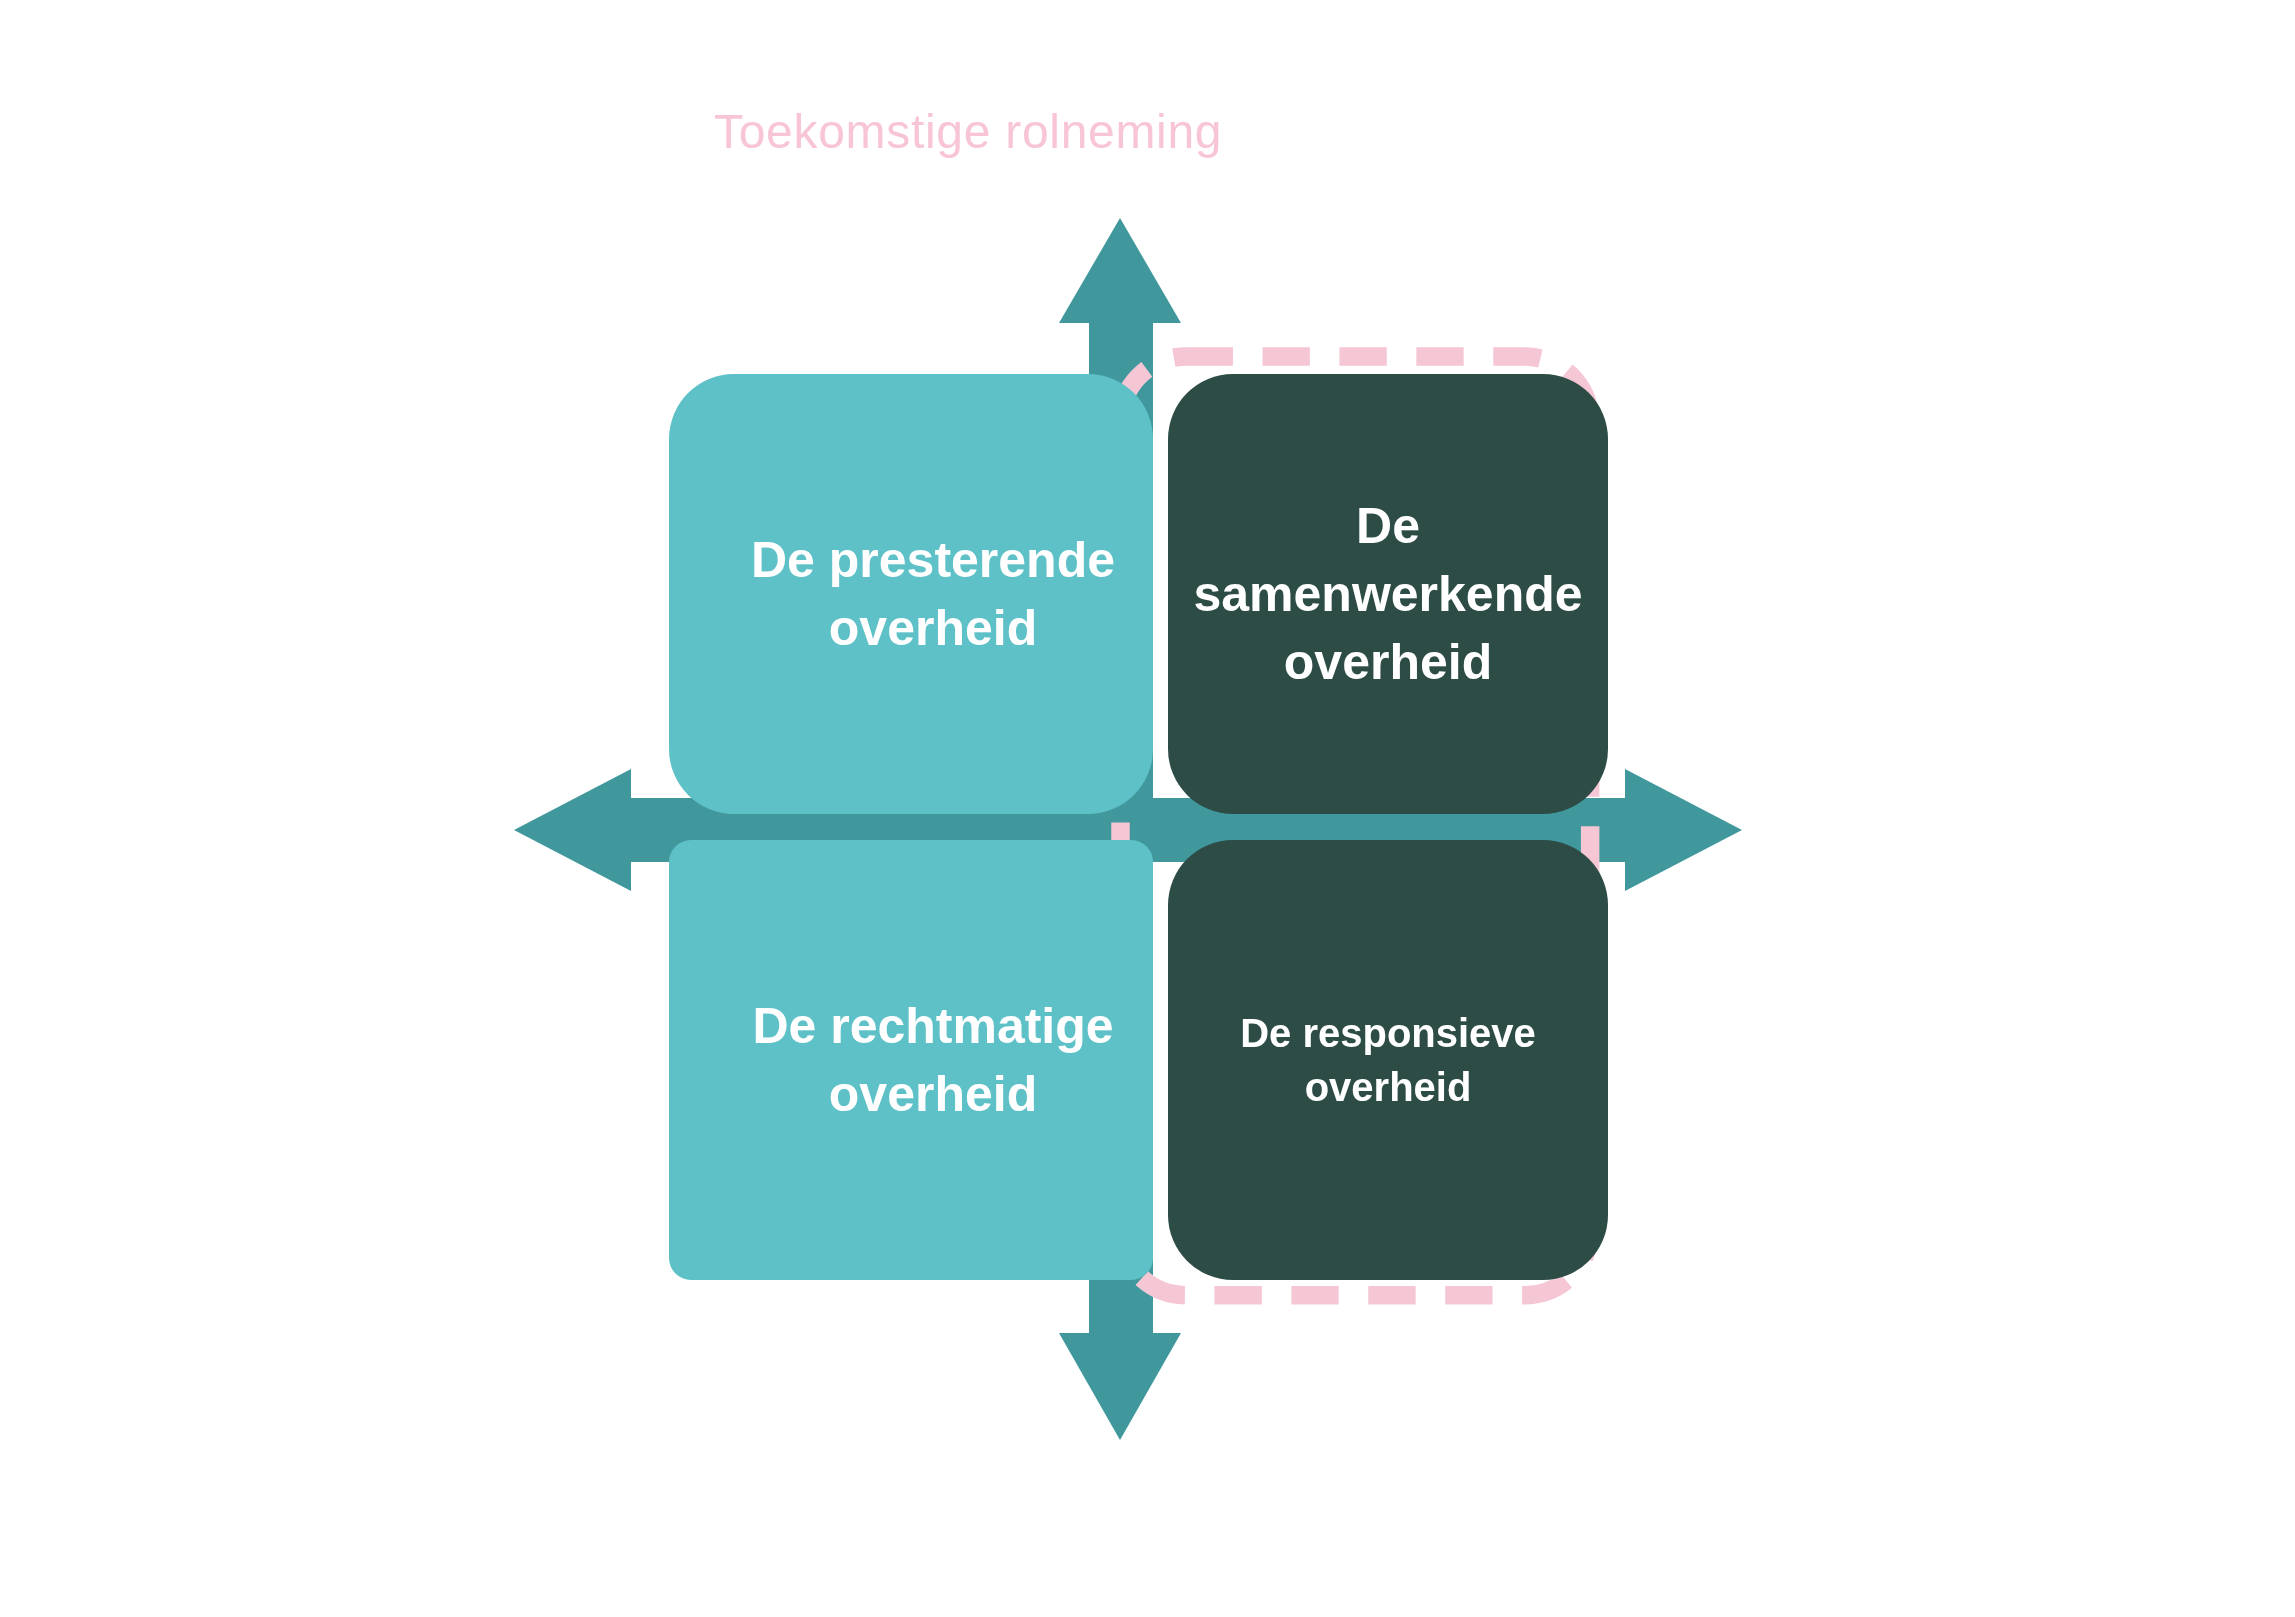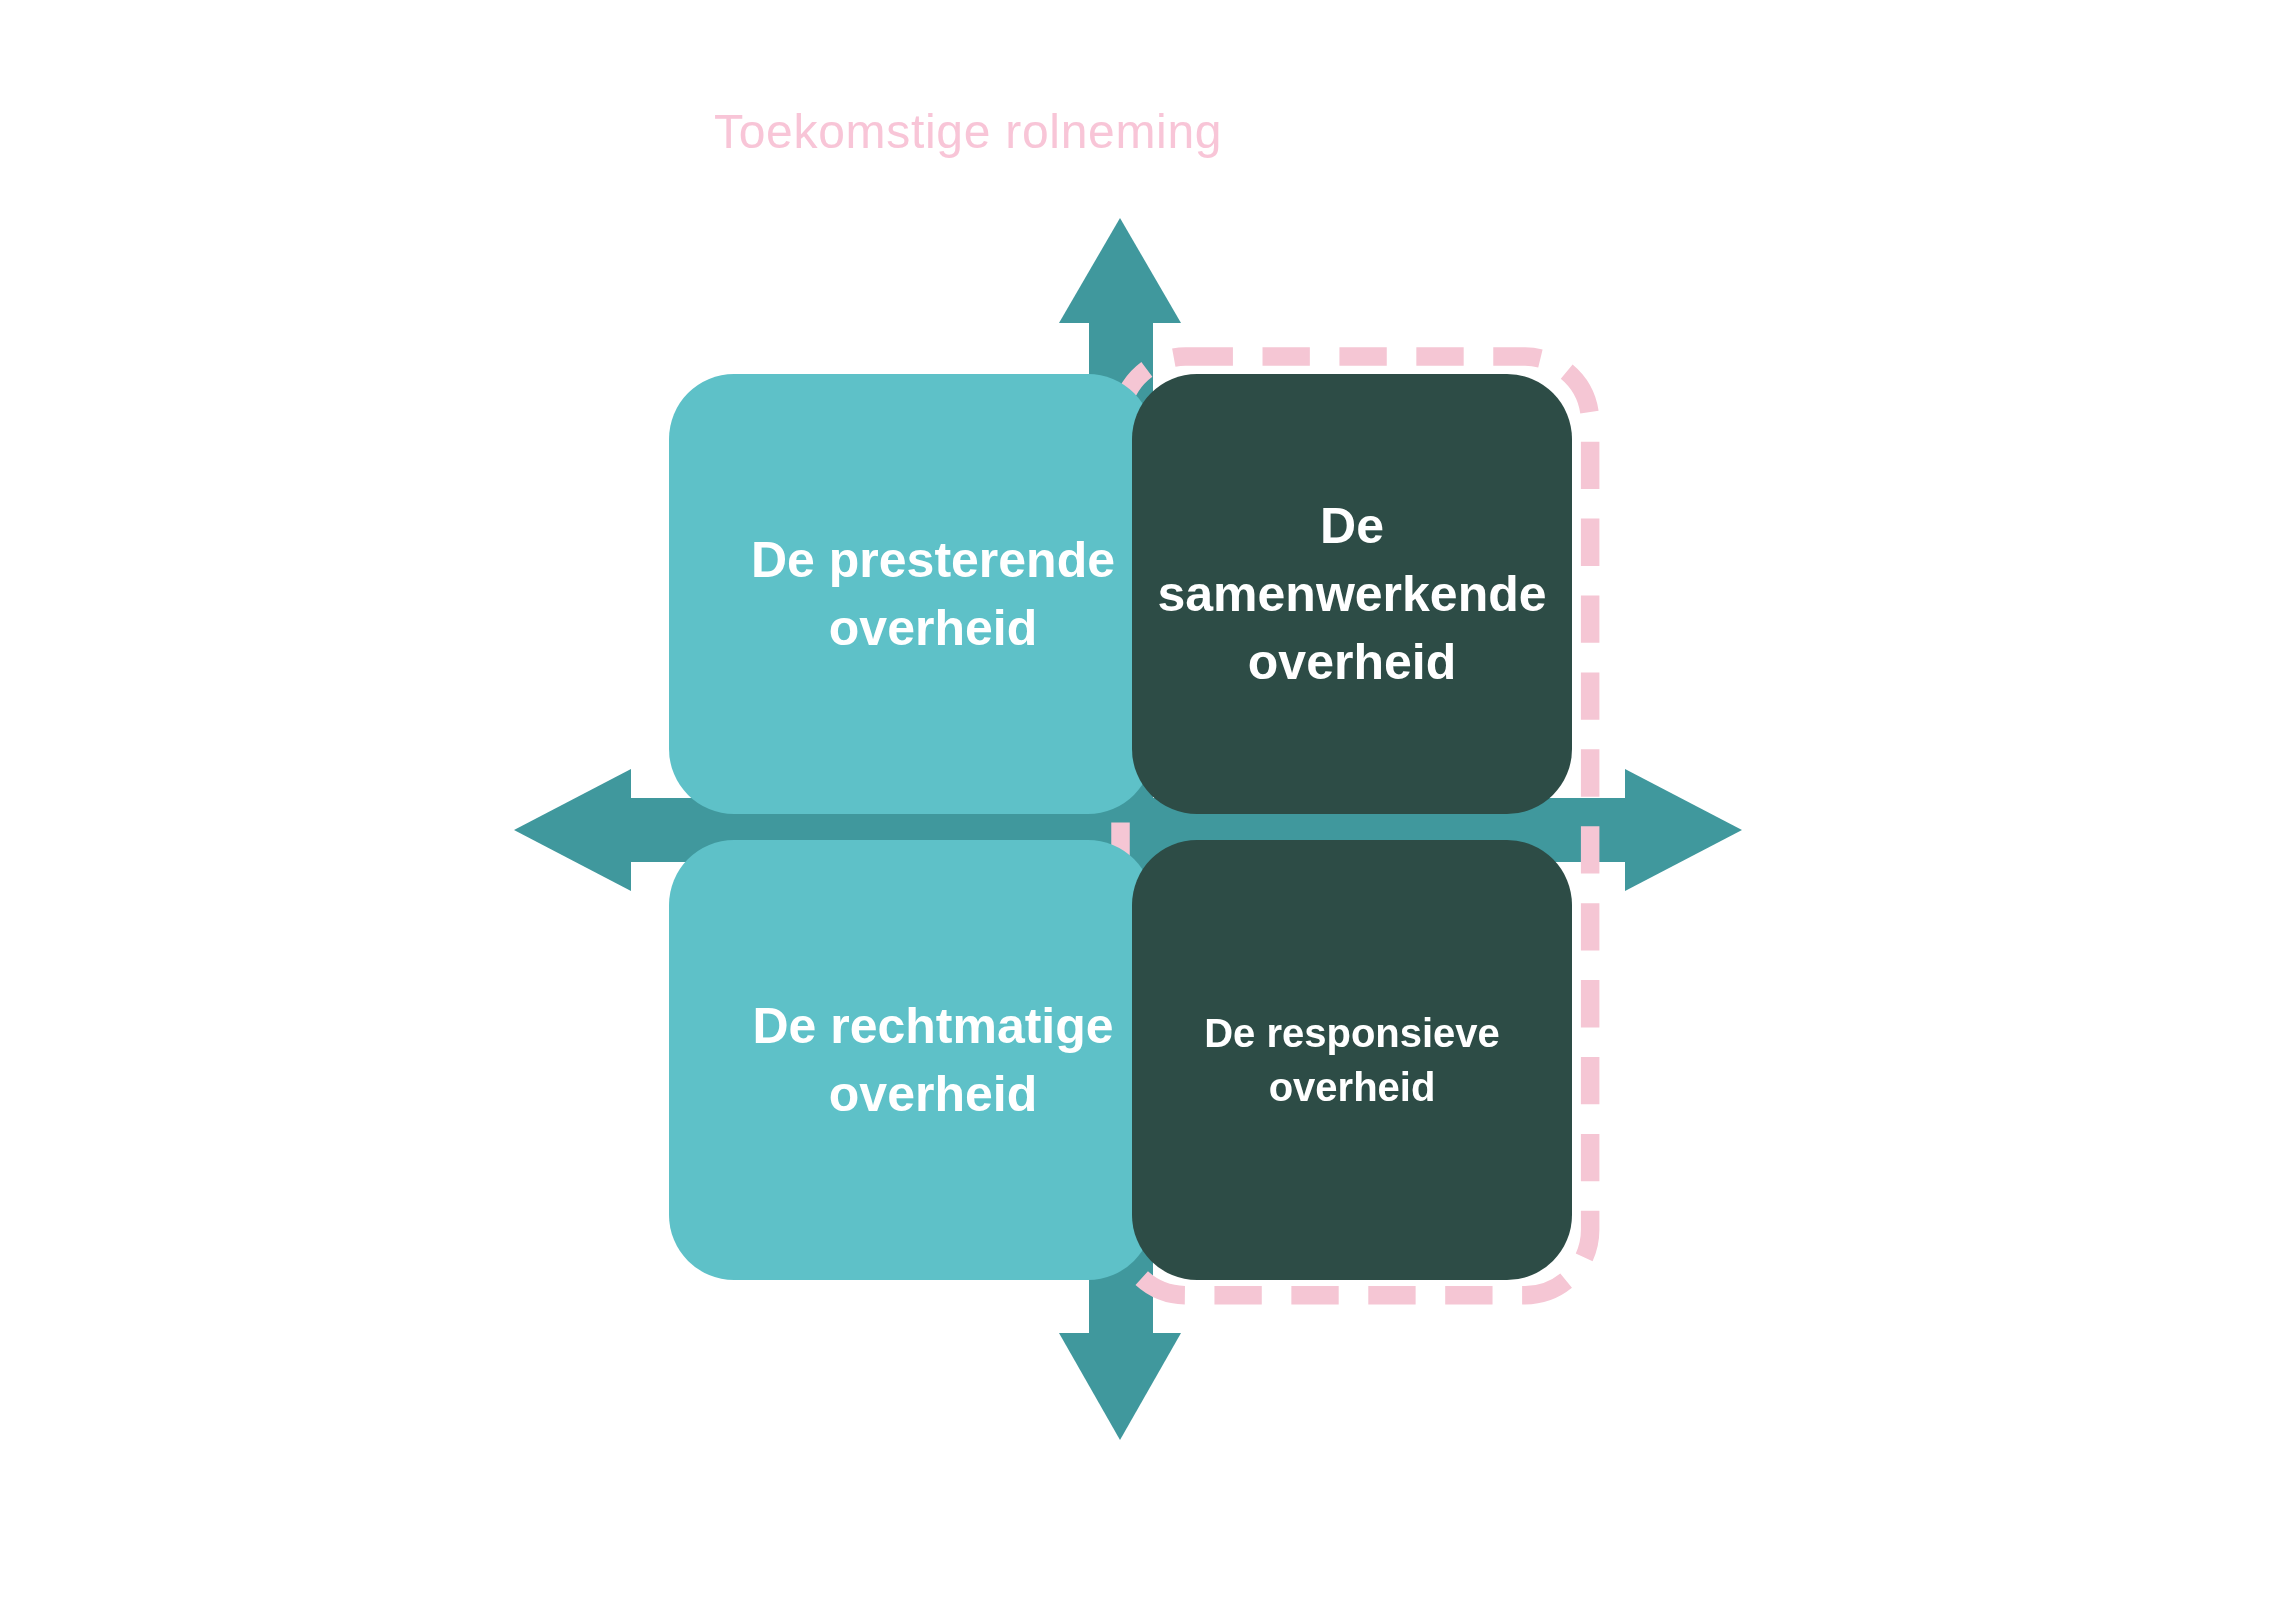--- a/index.html
+++ b/index.html
@@ -94,24 +94,24 @@
   }
   .sq .label {
     width: 100%;
     white-space: pre-line;
     color: var(--label-text, #ffffff);
     font-weight: 700;
     font-size: 50px;
     line-height: 1.36;
   }
   .sq-light { background: var(--teal-light, #5ec1c8); padding-left: 44px; }
-  .sq-dark  { background: var(--teal-dark, #2d4c46); }
+  .sq-dark  { background: var(--teal-dark, #2d4c46); margin-left: 36px; }
   .sq-tl { left: 669px;  top: 374px; }
   .sq-tr { left: 1132px; top: 374px; }
-  .sq-bl { left: 669px;  top: 840px; }
+  .sq-bl { left: 669px;  top: 840px; border-radius: 22px; }
   .sq-br { left: 1132px; top: 840px; }
   .sq-br .label { font-size: 40px; }
 </style>
 </head>
 <body>
 
 <div class="canvas">
 
   <div class="diagram-title">Toekomstige rolneming</div>
 

